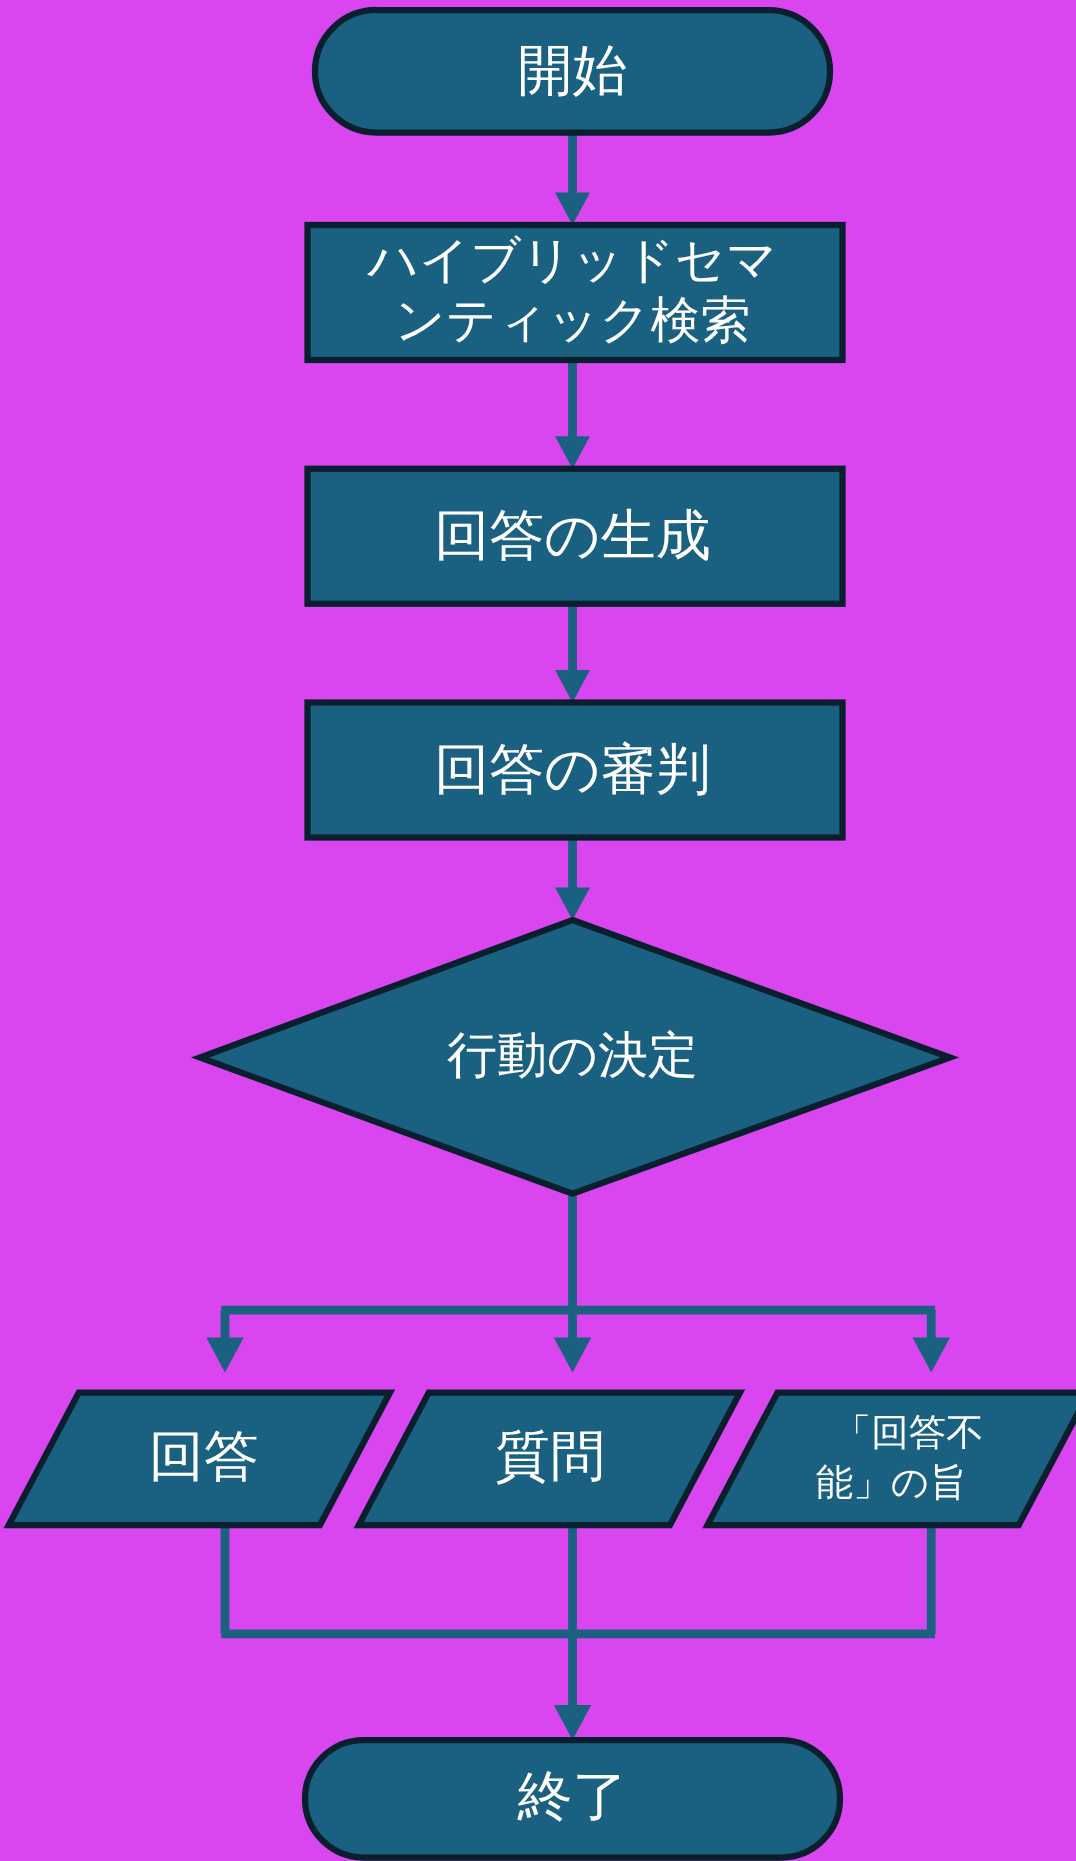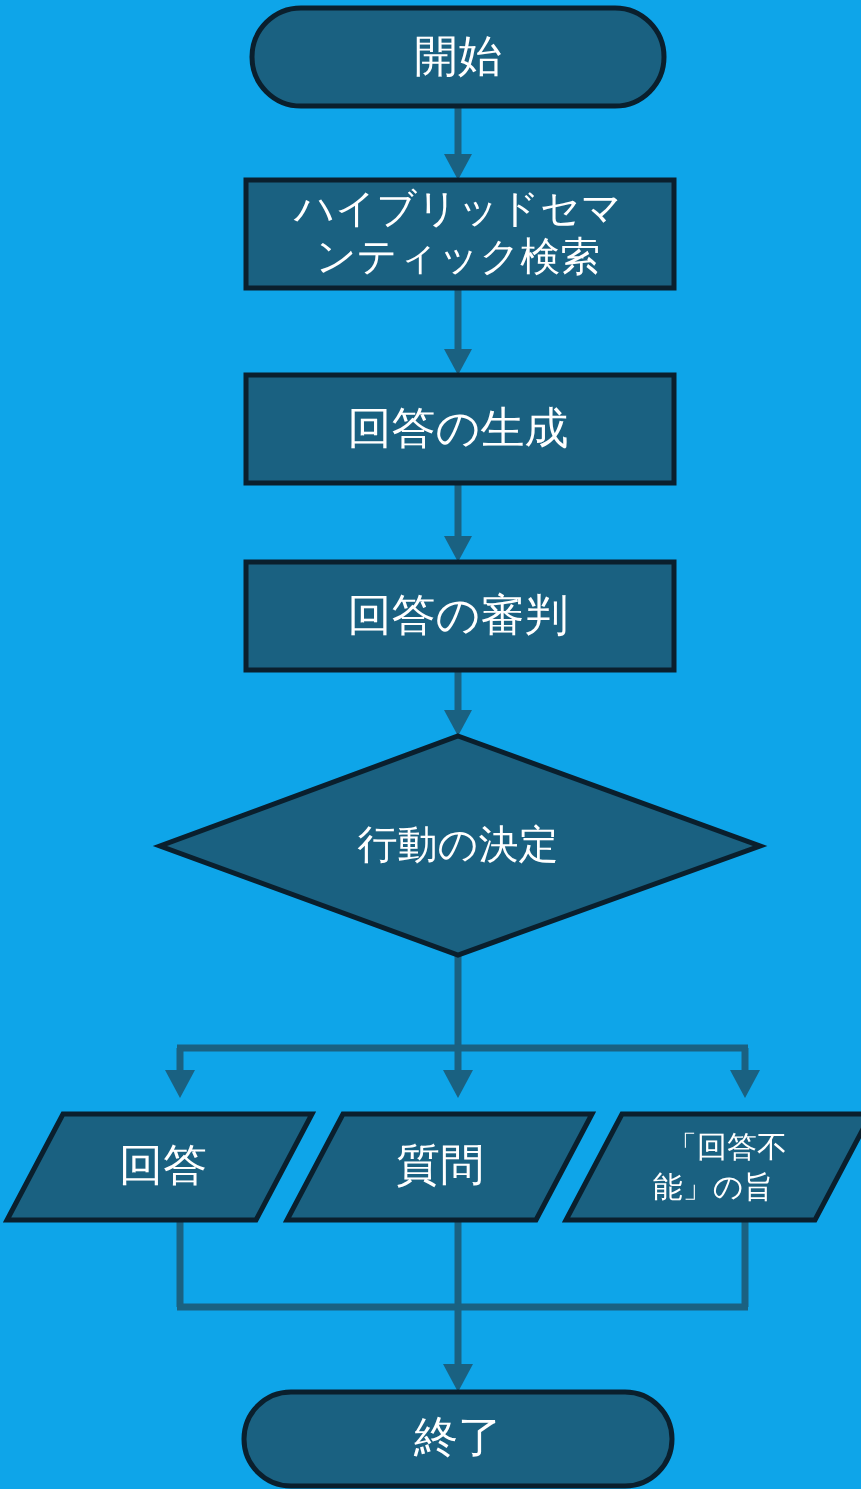--- a/index.html
+++ b/index.html
@@ -4,21 +4,21 @@
 <style>
   html, body {
     margin: 0;
     padding: 0;
     background: #000000;
   }
   #flowchart-root {
     position: relative;
     width: 861px;
     height: 1489px;
-    background: #0ea5e9;
+    background: #d946ef;
     overflow: hidden;
     font-family: "DejaVu Sans", "Liberation Sans", sans-serif;
   }
   svg.flow-canvas {
     position: absolute;
     left: 0;
     top: 0;
     width: 861px;
     height: 1489px;
     display: block;

